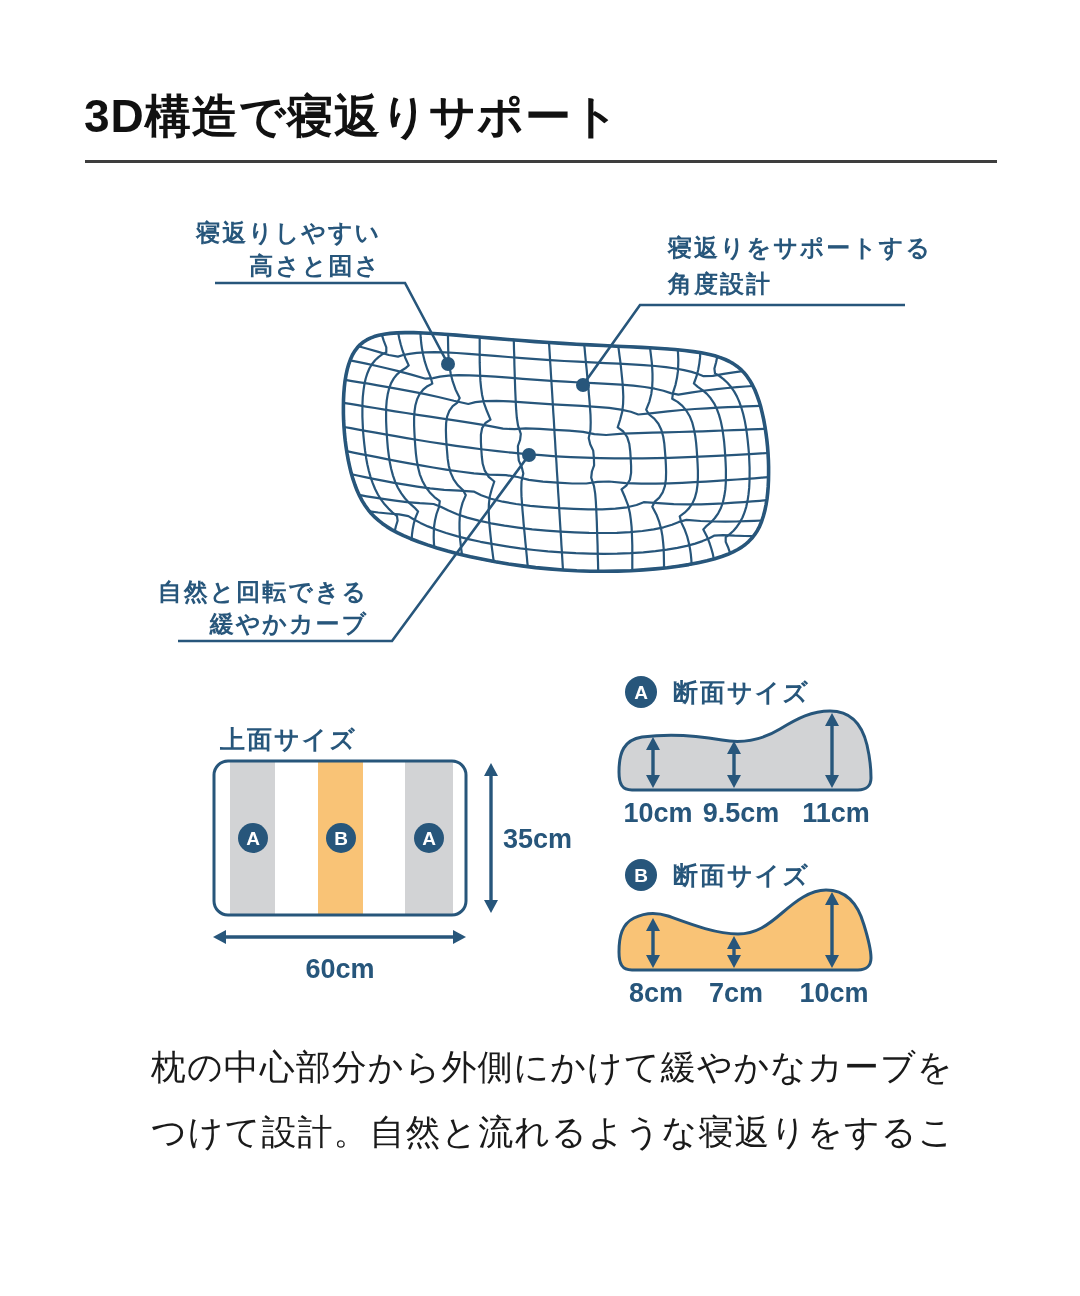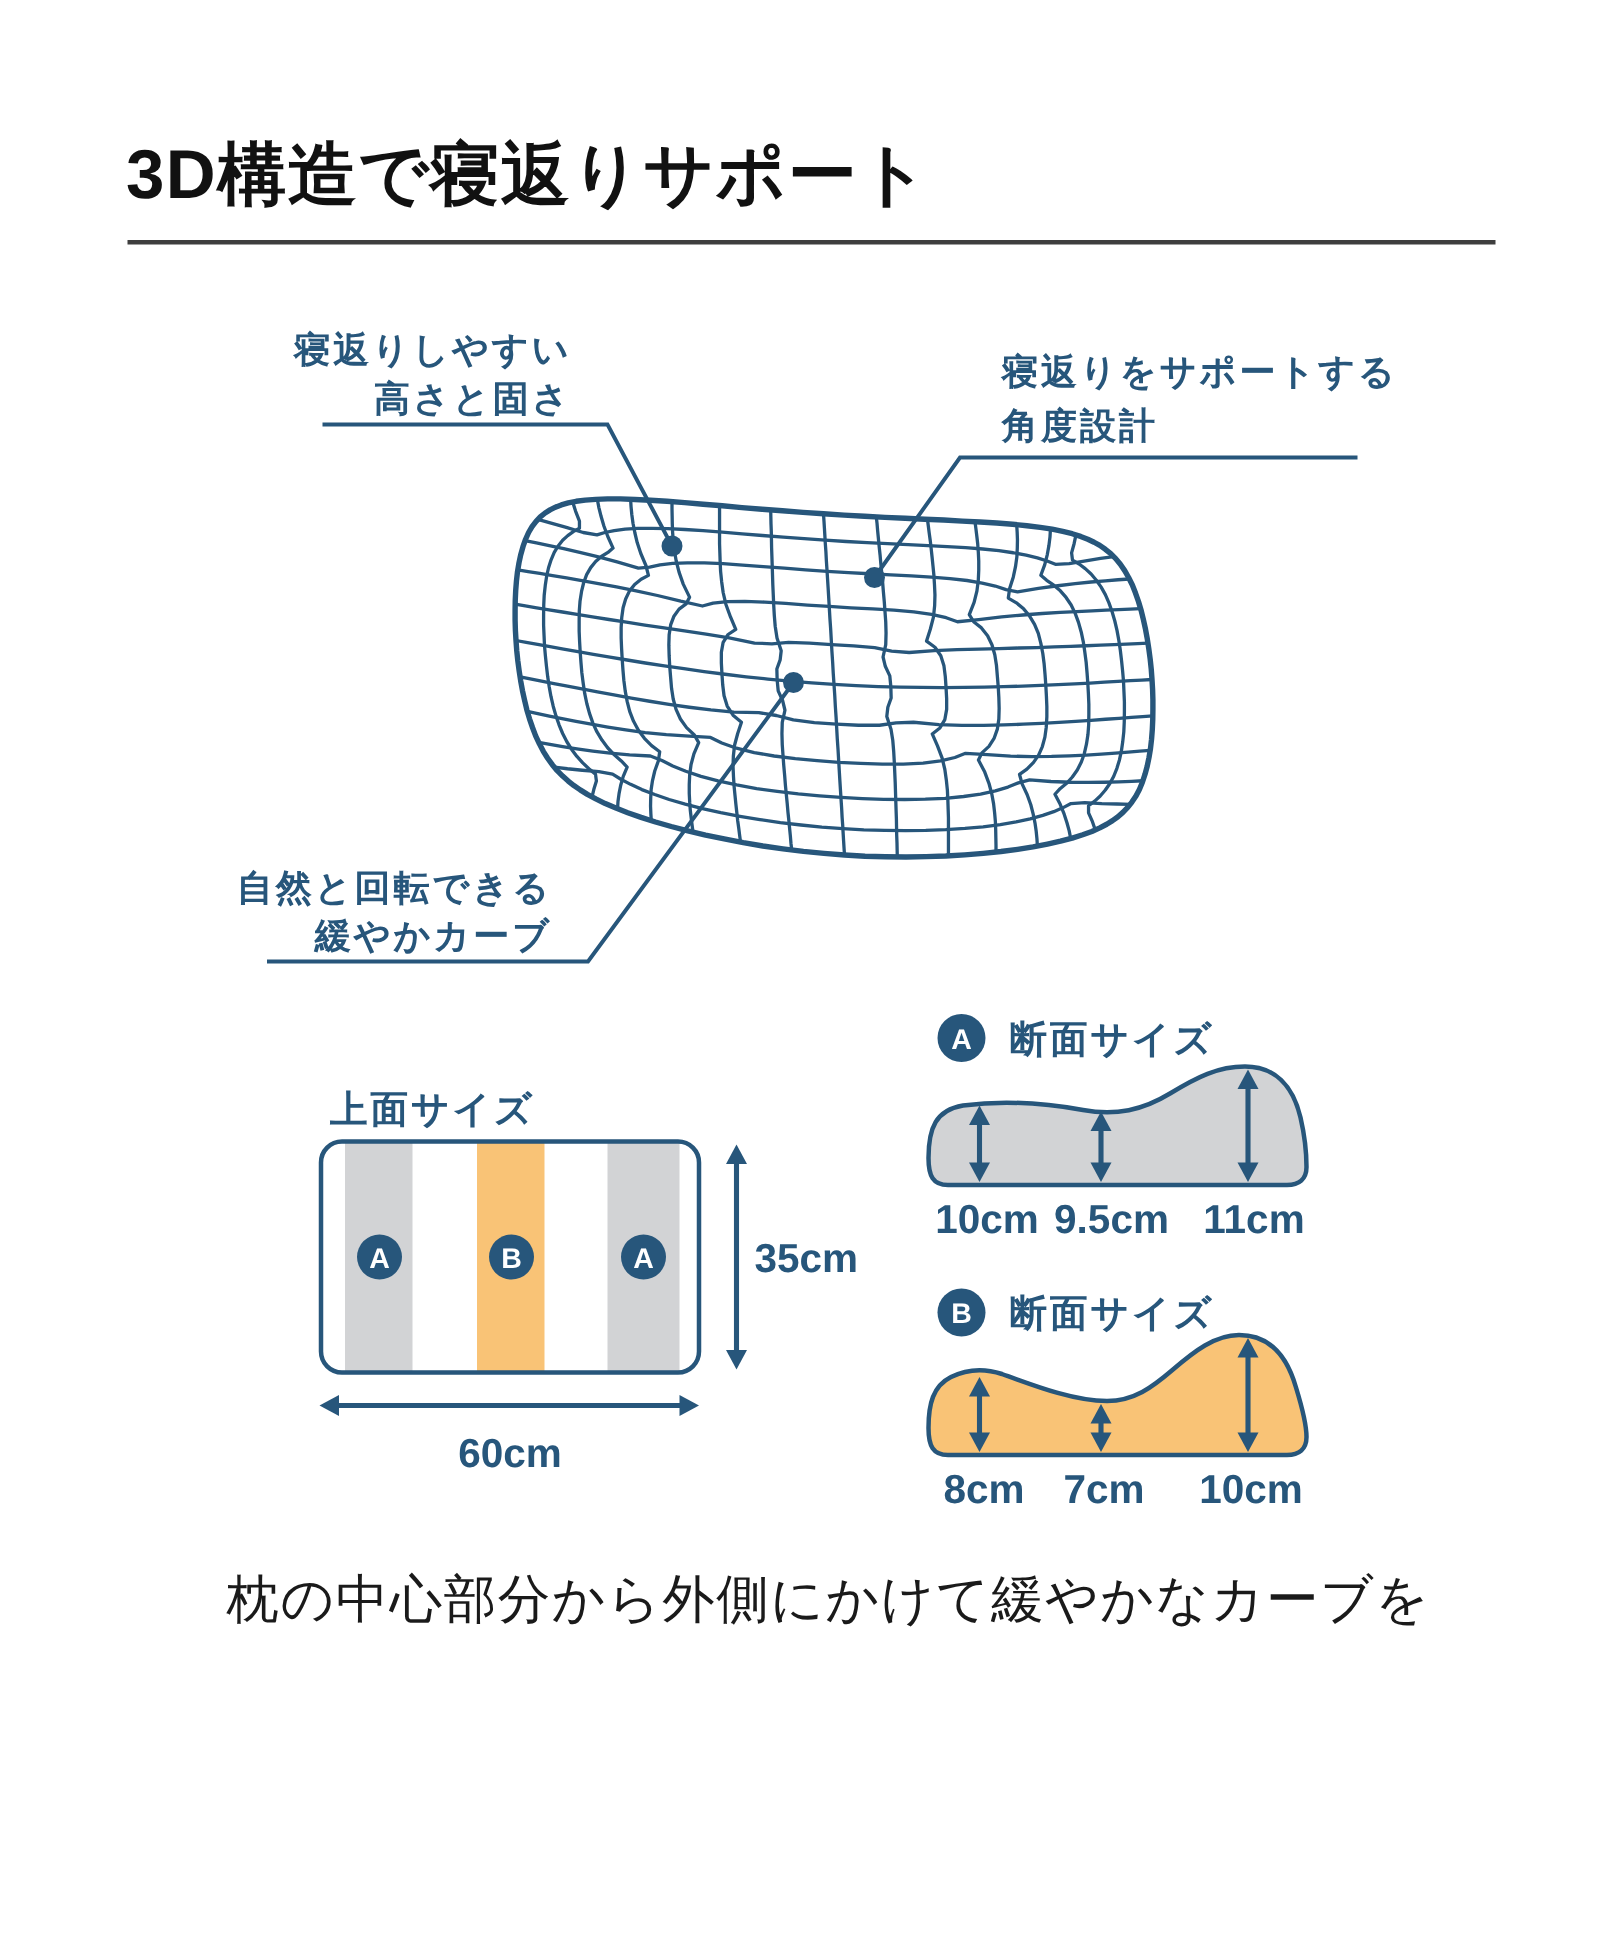--- a/index.html
+++ b/index.html
@@ -170,15 +170,16 @@
         <polygon points="734,936 727,949 741,949"></polygon>
         <polygon points="734,968 727,955 741,955"></polygon>
         <line x1="832" y1="903" x2="832" y2="957"></line>
         <polygon points="832,892 825,905 839,905"></polygon>
         <polygon points="832,968 825,955 839,955"></polygon>
       </g>
   </svg>
 
   <div class="desc">
     <div>枕の中心部分から外側にかけて緩やかなカーブを</div>
+    <div>つけて設計。自然と流れるような寝返りをするこ</div>
   </div>
 
 </div>
 
 </body></html>

